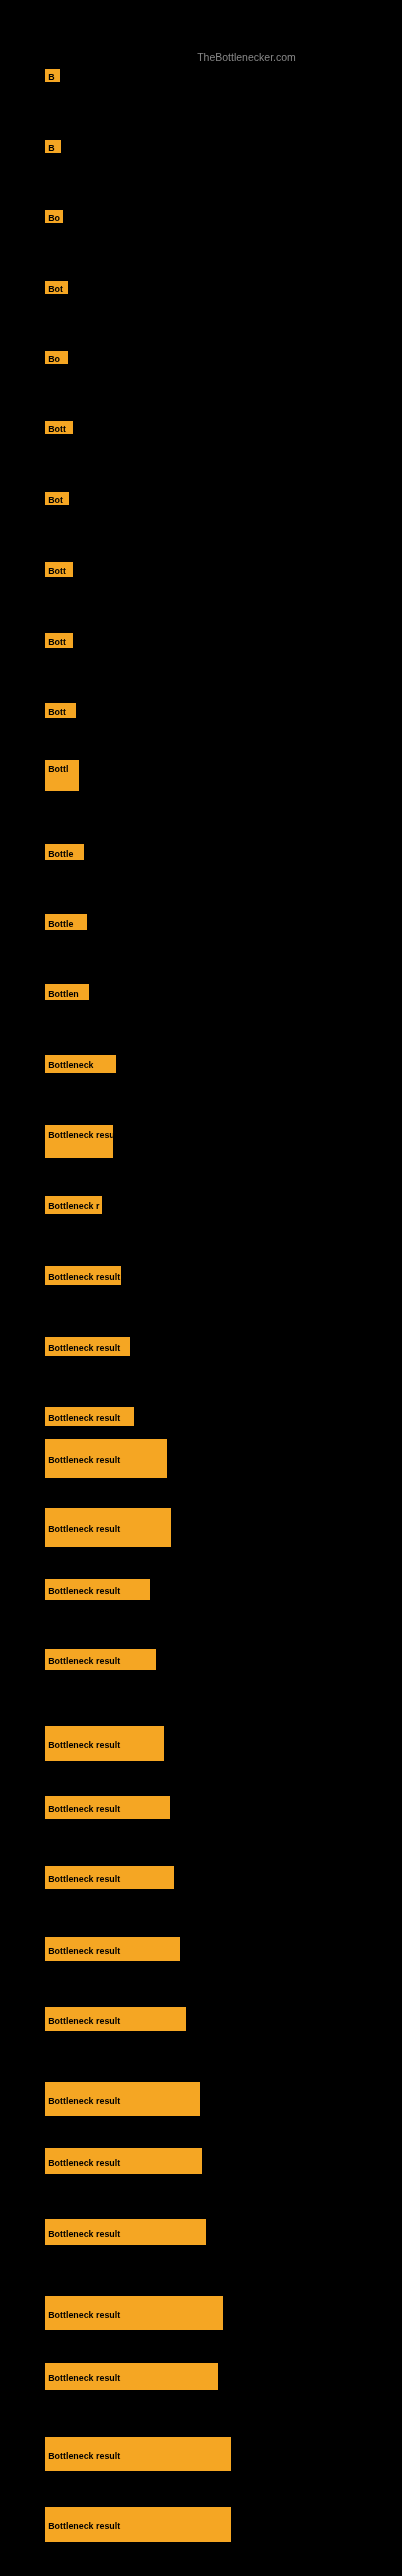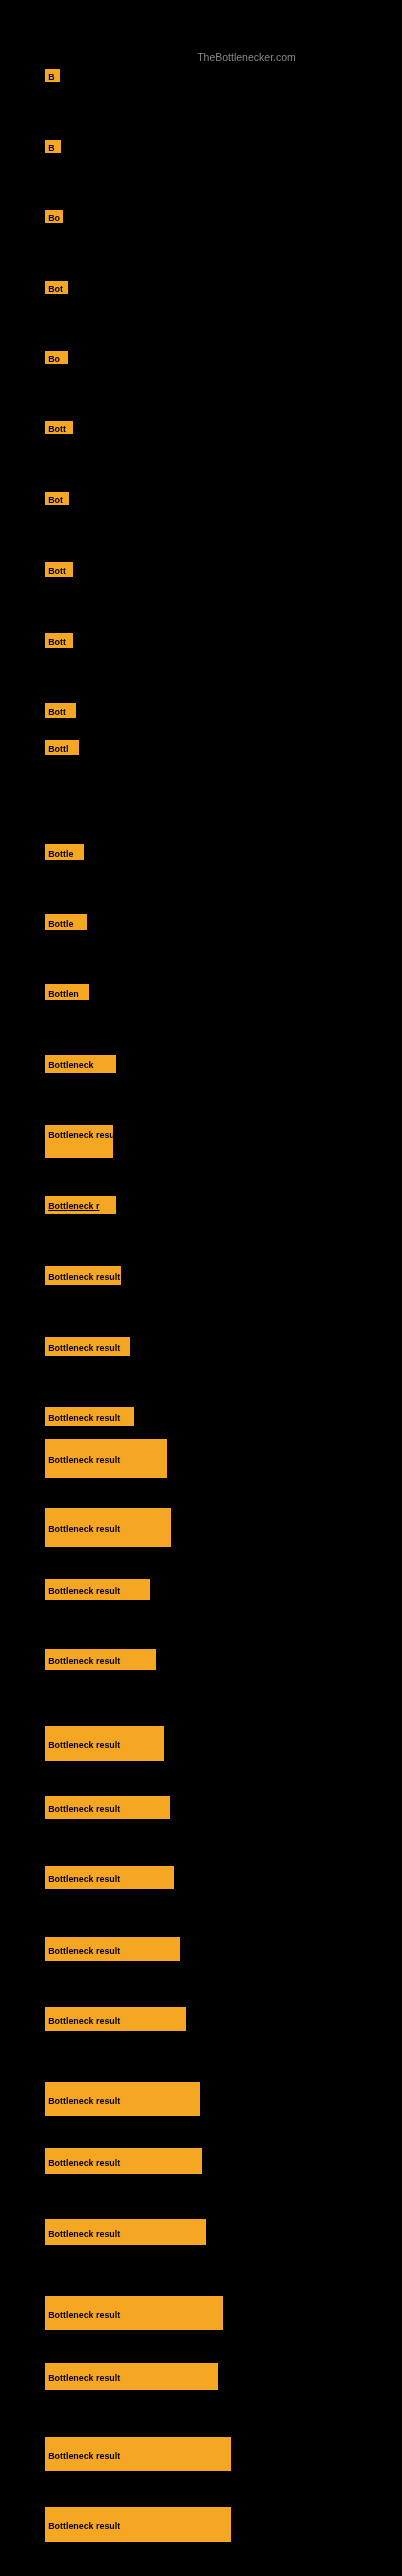--- a/index.html
+++ b/index.html
@@ -44,27 +44,27 @@
     <div class="bottleneck-item" style="top: 24px; width: 14.5px; height: 13px; line-height: 13px;">B</div>
     <div class="bottleneck-item" style="top: 95px; width: 16px; height: 13px; line-height: 13px;">B</div>
     <div class="bottleneck-item" style="top: 165px; width: 17.7px; height: 13px; line-height: 13px;">Bo</div>
     <div class="bottleneck-item" style="top: 236px; width: 22.5px; height: 13px; line-height: 13px;">Bot</div>
     <div class="bottleneck-item" style="top: 306px; width: 22.5px; height: 13px; line-height: 13px;">Bo</div>
     <div class="bottleneck-item" style="top: 376px; width: 28px; height: 13px; line-height: 13px;">Bott</div>
     <div class="bottleneck-item" style="top: 447px; width: 24px; height: 13px; line-height: 13px;">Bot</div>
     <div class="bottleneck-item" style="top: 517px; width: 28px; height: 14.5px; line-height: 14.5px;">Bott</div>
     <div class="bottleneck-item" style="top: 588px; width: 28px; height: 14.5px; line-height: 14.5px;">Bott</div>
     <div class="bottleneck-item" style="top: 658px; width: 31px; height: 14.5px; line-height: 14.5px;">Bott</div>
-    <div class="bottleneck-item" style="top: 695px; width: 34px; height: 15px; line-height: 14.5px;">Bottl</div>
+    <div class="bottleneck-item" style="top: 715px; width: 34px; height: 31px; line-height: 14.5px;">Bottl</div>
     <div class="bottleneck-item" style="top: 799px; width: 39px; height: 16px; line-height: 16px;">Bottle</div>
     <div class="bottleneck-item" style="top: 869px; width: 42px; height: 16px; line-height: 16px;">Bottle</div>
     <div class="bottleneck-item" style="top: 939px; width: 44px; height: 16px; line-height: 16px;">Bottlen</div>
     <div class="bottleneck-item" style="top: 1010px; width: 71px; height: 17.7px; line-height: 17.7px;">Bottleneck</div>
     <div class="bottleneck-item" style="top: 1080px; width: 68px; height: 33px; line-height: 17.7px;">Bottleneck resu</div>
-    <div class="bottleneck-item" style="top: 1151px; width: 71px; height: 17.7px; line-height: 17.7px; text-decoration: underline;">Bottleneck r</div>
+    <div class="bottleneck-item" style="top: 1151px; width: 57px; height: 17.7px; line-height: 17.7px;">Bottleneck r</div>
     <div class="bottleneck-item" style="top: 1221px; width: 76px; height: 19.3px; line-height: 19.3px;">Bottleneck result</div>
     <div class="bottleneck-item" style="top: 1292px; width: 85px; height: 19.3px; line-height: 19.3px;">Bottleneck result</div>
     <div class="bottleneck-item" style="top: 1362px; width: 89px; height: 19.3px; line-height: 19.3px;">Bottleneck result</div>
     <div class="bottleneck-item" style="top: 1394px; width: 122px; height: 39px; line-height: 39px;">Bottleneck result</div>
     <div class="bottleneck-item" style="top: 1463px; width: 126px; height: 39px; line-height: 39px;">Bottleneck result</div>
     <div class="bottleneck-item" style="top: 1534px; width: 105px; height: 21px; line-height: 21px;">Bottleneck result</div>
     <div class="bottleneck-item" style="top: 1604px; width: 111px; height: 21px; line-height: 21px;">Bottleneck result</div>
     <div class="bottleneck-item" style="top: 1681px; width: 119px; height: 35px; line-height: 35px;">Bottleneck result</div>
     <div class="bottleneck-item" style="top: 1751px; width: 125px; height: 22.5px; line-height: 22.5px;">Bottleneck result</div>
     <div class="bottleneck-item" style="top: 1821px; width: 129px; height: 22.5px; line-height: 22.5px;">Bottleneck result</div>

